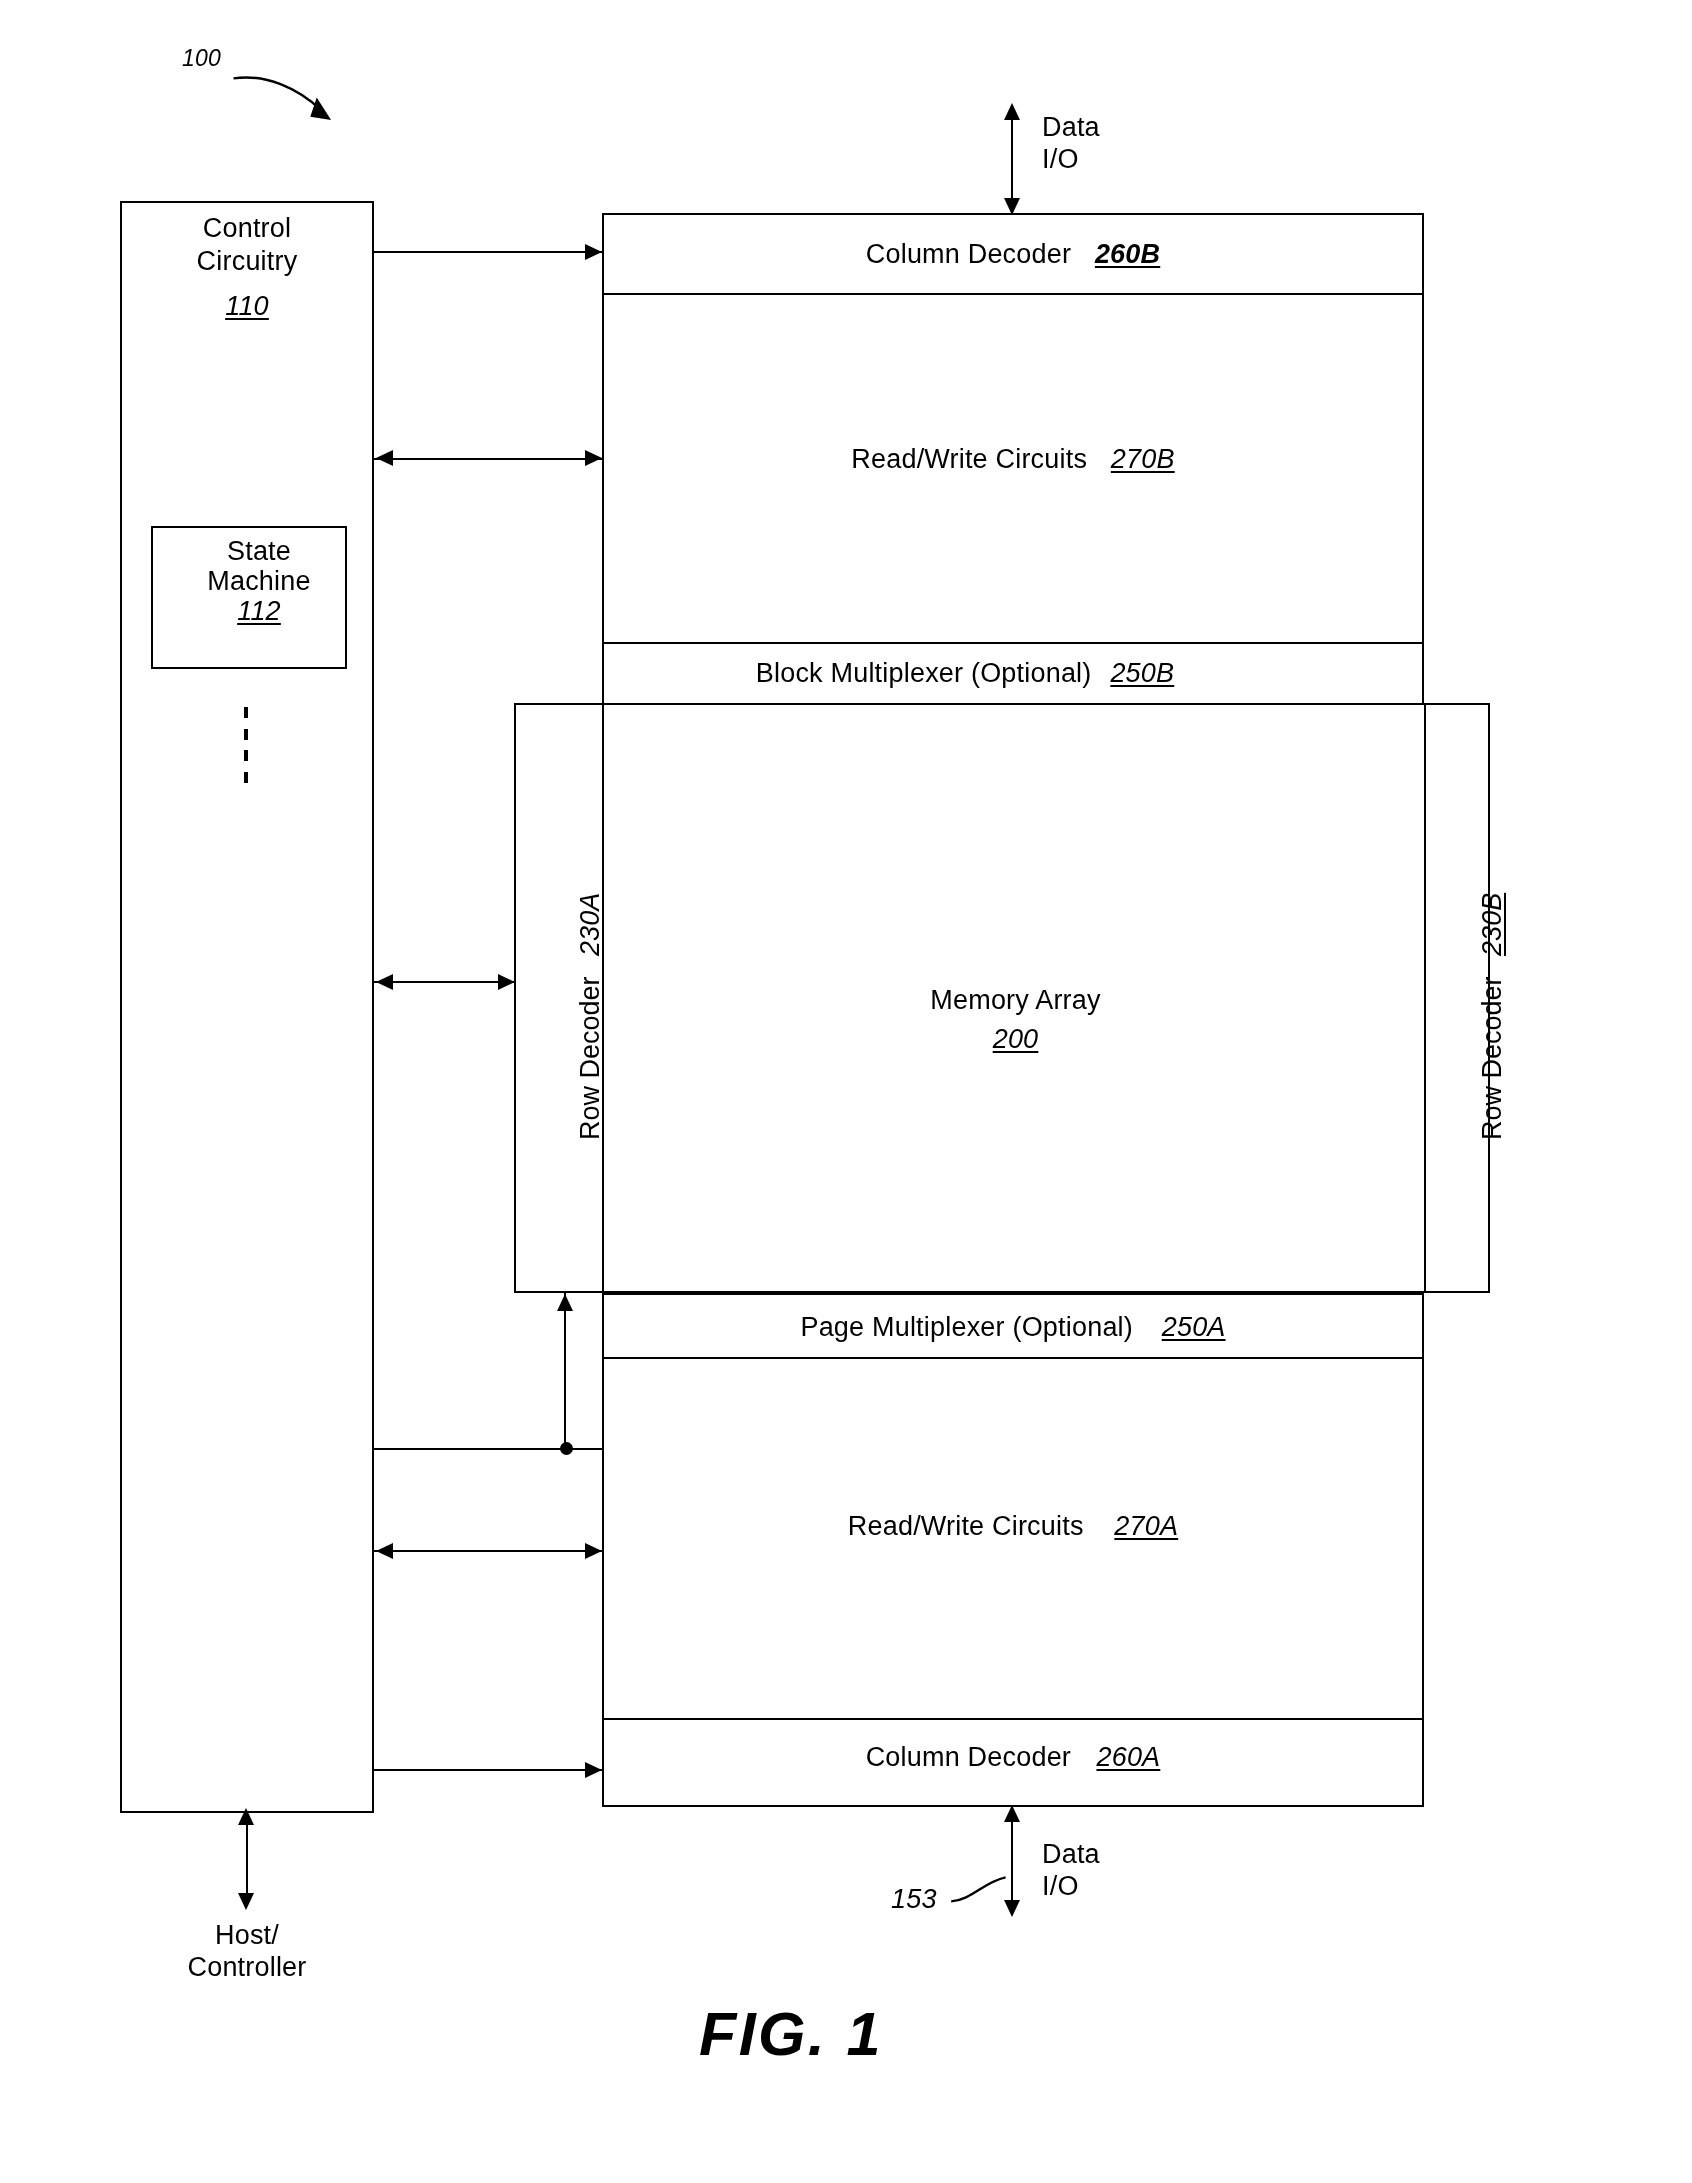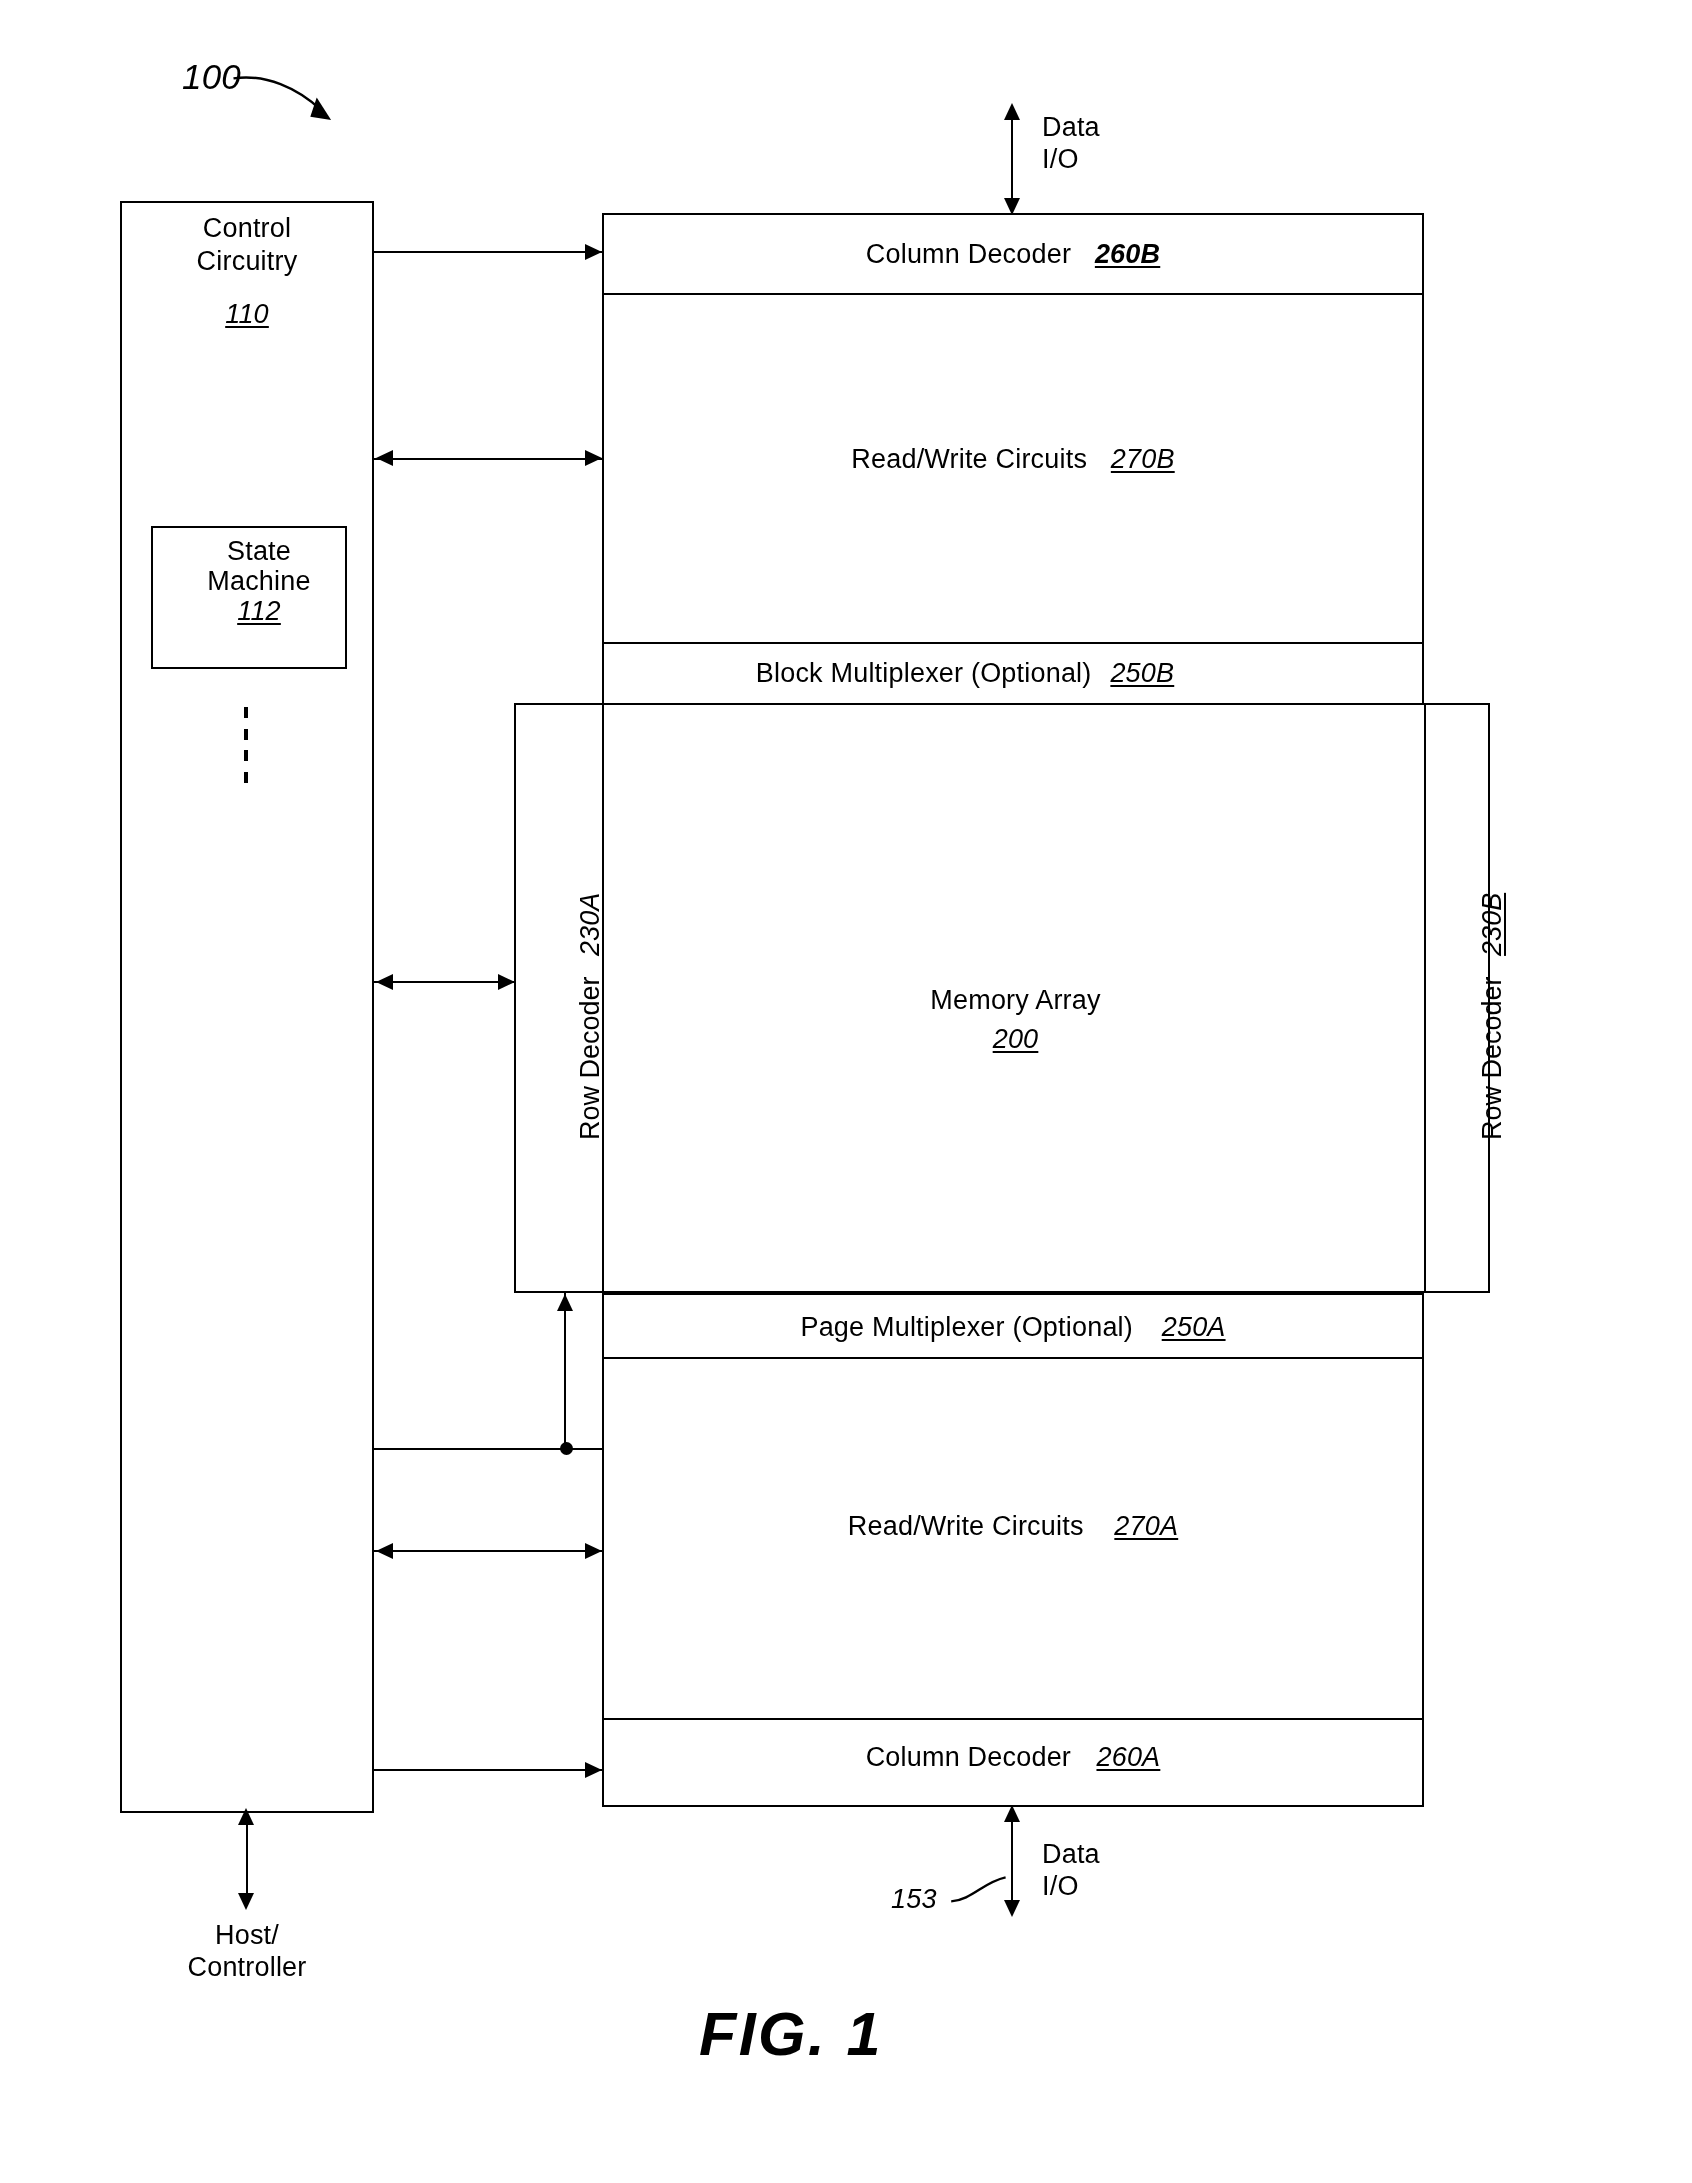--- a/index.html
+++ b/index.html
@@ -65,32 +65,32 @@
     font-size:61px;
     letter-spacing:2.4px;
   }
   .leader{position:absolute;}
 </style>
 </head>
 <body>
 
 <div id="figure">
 
-  <div class="label refnum" style="left:182px;top:56px;font-size:35px;">100</div>
+  <div class="label refnum" style="left:182px;top:44px;font-size:23px;">100</div>
   <svg class="leader" style="left:233px;top:56px;width:161px;height:88px;" viewBox="0 0 200 110" width="161" height="88">
     <path d="M 0 28 C 40 22, 80 40, 110 68" stroke="#000" stroke-width="3" fill="none"></path>
     <polygon points="104,52 122,80 96,76" fill="#000"></polygon>
   </svg>
 
   <div class="box" style="left:120px;top:201px;width:254px;height:1612px;"></div>
 
   <div class="label center" style="left:120px;top:212px;width:254px;white-space:normal;">
     <div>Control</div>
     <div>Circuitry</div>
-    <div class="ref" style="margin-top:20px;">110</div>
+    <div class="ref" style="margin-top:12px;">110</div>
   </div>
 
   <div class="box" style="left:151px;top:526px;width:196px;height:143px;"></div>
   <div class="label center" style="left:151px;top:536px;width:216px;white-space:normal;line-height:1.12;">
     <div>State</div>
     <div>Machine</div>
     <div class="ref">112</div>
   </div>
 
   <div class="vdots" style="left:244px;top:707px;">

